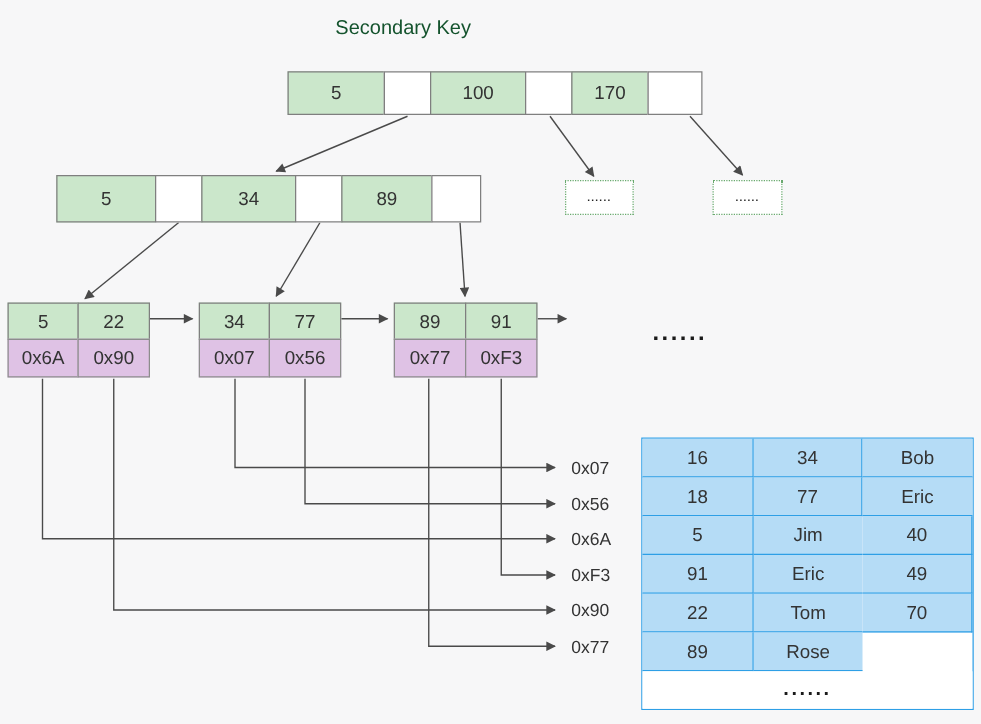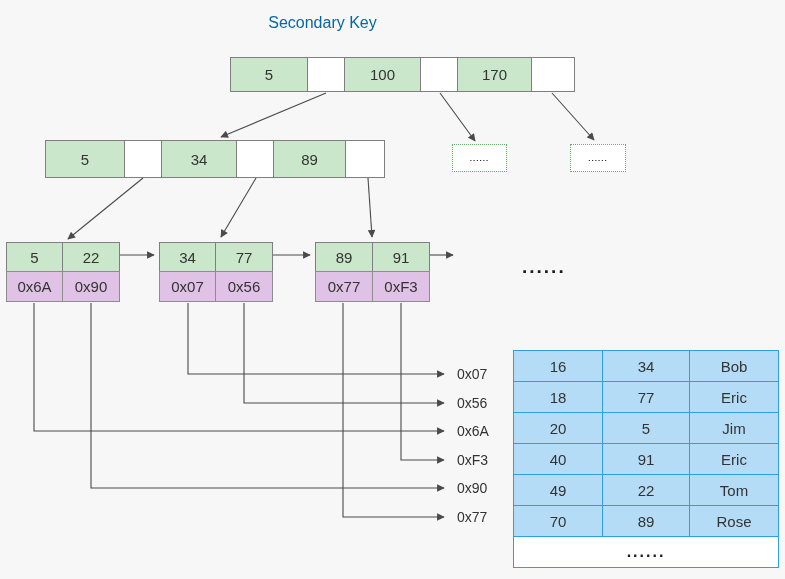--- a/index.html
+++ b/index.html
@@ -10,21 +10,21 @@
   .canvas{
     position:relative;
     width:785px;height:579px;
     background:#f7f7f8;
     overflow:hidden;
     color:#333;
   }
   .wires{position:absolute;left:0;top:0;z-index:1;}
   .title{
     position:absolute;left:0;top:14px;width:645px;
-    text-align:center;font-size:16px;color:#0369a1;z-index:2;
+    text-align:center;font-size:16px;color:#14532d;z-index:2;
   }
   
   .node{position:absolute;display:flex;z-index:2;}
   .cell{
     box-sizing:border-box;
     border:1px solid #7f7f7f;
     display:flex;align-items:center;justify-content:center;
     font-size:15px;color:#333;
     margin-left:-1px;
   }
@@ -117,21 +117,21 @@
     </g>
   </svg>
 
   <div class="title">Secondary Key</div>
 
   <div class="node" style="left:230px;top:57px;height:35px;">
     <div class="cell key" style="width:78px;">5</div>
     <div class="cell ptr-empty" style="width:38px;"></div>
     <div class="cell key" style="width:77px;">100</div>
     <div class="cell ptr-empty" style="width:38px;"></div>
-    <div class="cell key" style="width:75px;">170</div>
+    <div class="cell key" style="width:62px;">170</div>
     <div class="cell ptr-empty" style="width:44px;"></div>
   </div>
 
   <div class="node" style="left:45px;top:140px;height:38px;">
     <div class="cell key" style="width:80px;">5</div>
     <div class="cell ptr-empty" style="width:38px;"></div>
     <div class="cell key" style="width:76px;">34</div>
     <div class="cell ptr-empty" style="width:38px;"></div>
     <div class="cell key" style="width:73px;">89</div>
     <div class="cell ptr-empty" style="width:40px;"></div>
@@ -188,21 +188,20 @@
 
   <div class="data-table">
     <div class="tcell">16</div>
     <div class="tcell">34</div>
     <div class="tcell last-col">Bob</div>
 
     <div class="tcell">18</div>
     <div class="tcell">77</div>
     <div class="tcell last-col">Eric</div>
 
-    <div class="tcell">20</div>
     <div class="tcell">5</div>
     <div class="tcell last-col">Jim</div>
 
     <div class="tcell">40</div>
     <div class="tcell">91</div>
     <div class="tcell last-col">Eric</div>
 
     <div class="tcell">49</div>
     <div class="tcell">22</div>
     <div class="tcell last-col">Tom</div>

